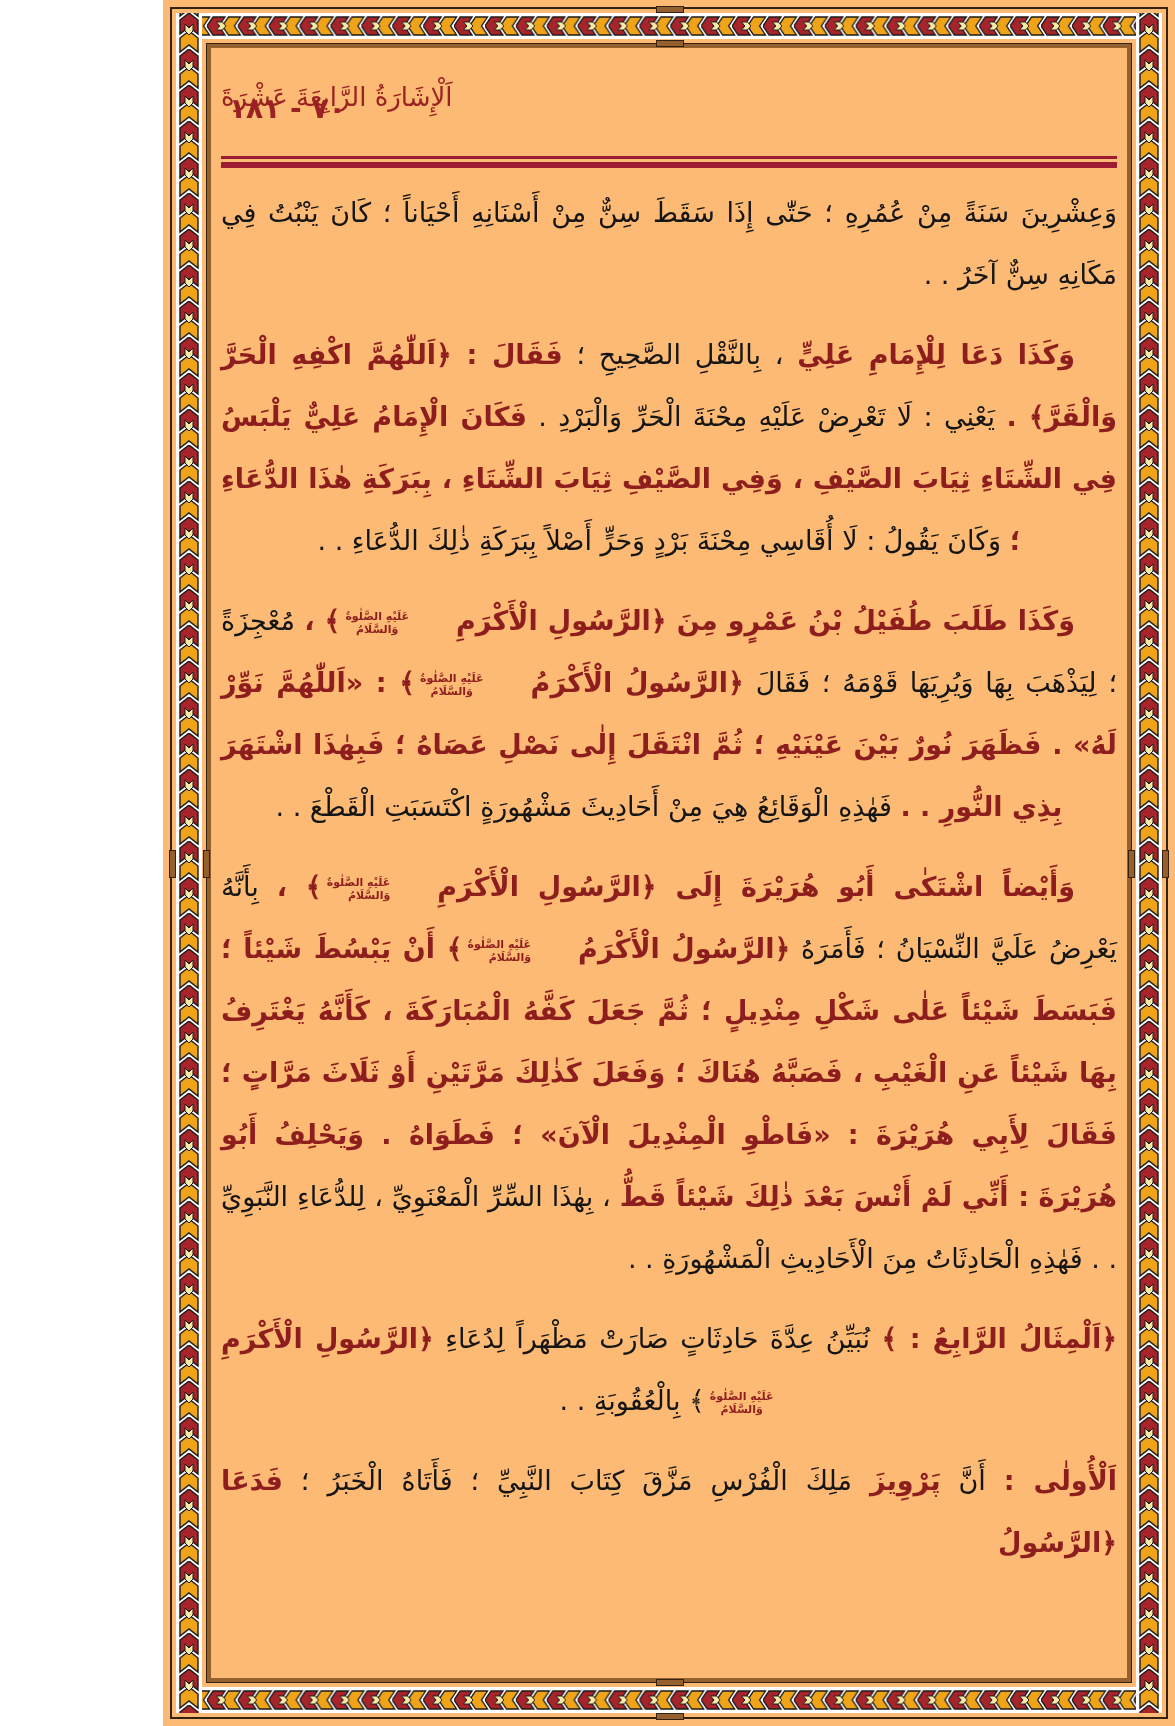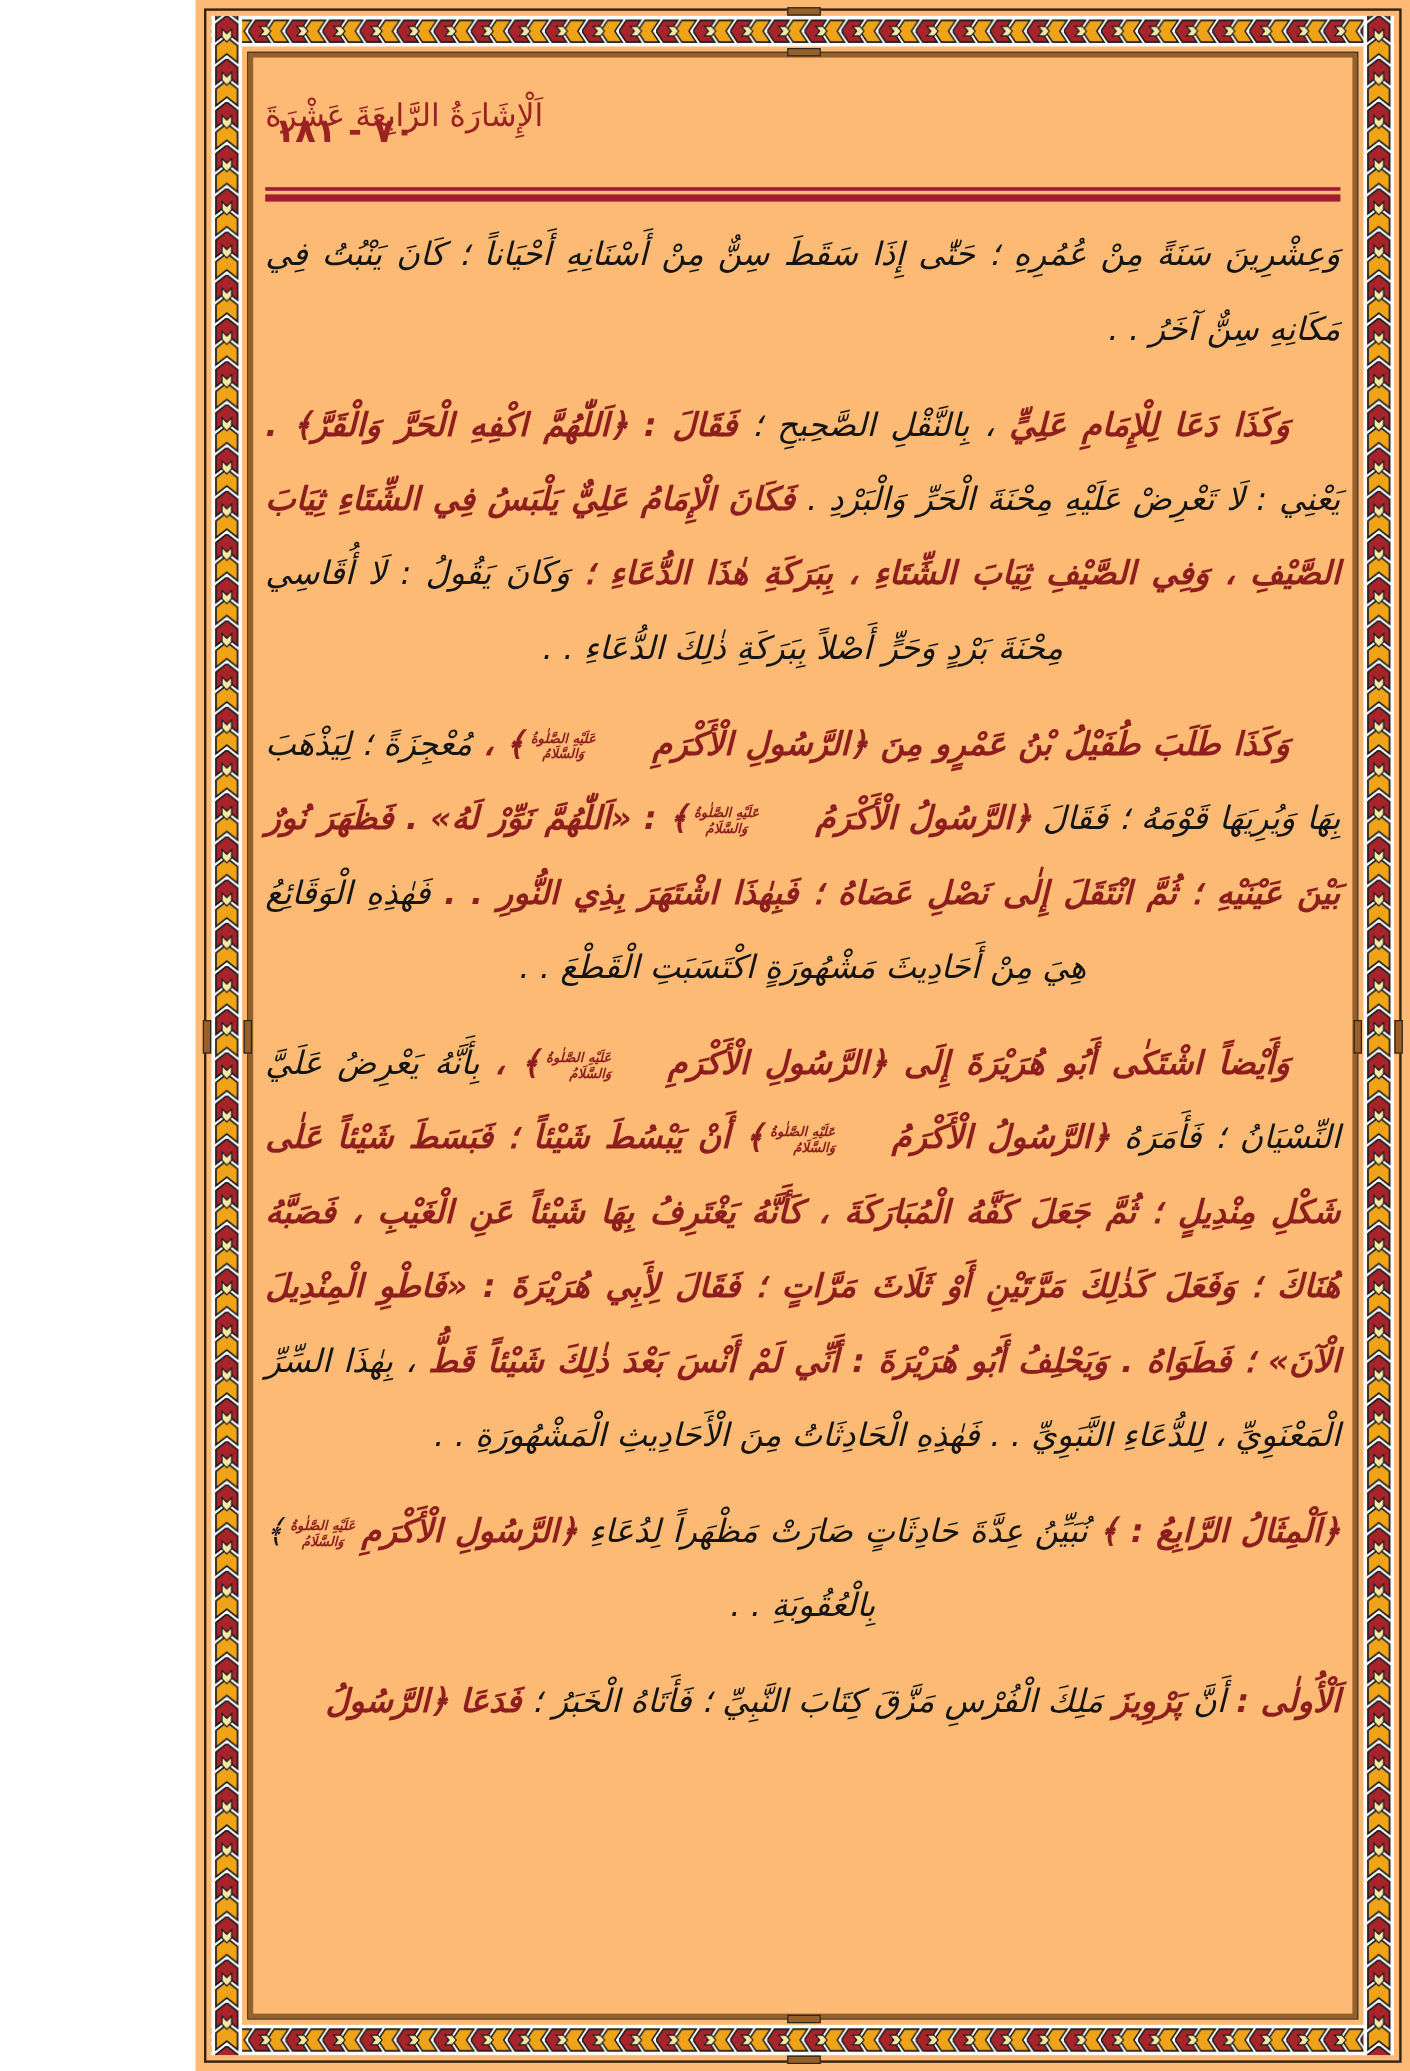--- a/index.html
+++ b/index.html
@@ -17,21 +17,21 @@
   .tab{position:absolute;background:#94612E;border:1px solid #33220f;}
   .tab-h{width:26px;height:5px;left:50%;margin-left:-13px;}
   .tab-v{height:26px;width:5px;top:50%;margin-top:-13px;}
   
   .content{position:absolute;top:52px;right:58px;left:58px;bottom:52px;}
   .header{position:relative;height:78px;margin-top:16px;}
   .page-number{position:absolute;left:8px;top:24px;color:#9B2222;font-weight:bold;font-size:28px;}
   .page-title{text-align:left;color:#9B2222;font-weight:normal;font-size:26px;padding-top:14px;}
   .double-rule{margin-top:10px;border-top:3px solid #9E1B31;border-bottom:6px solid #9E1B31;height:3px;}
   .body-text{margin-top:14px;font-size:27px;line-height:62px;color:#151515;
-             text-align:justify;font-style:italic;}
+             text-align:justify;}
   .body-text p{margin:0 0 18px 0;}
   .p-indent{text-indent:42px;}
   .last-center{text-align-last:center;}
   .run-red{color:#8E1E1E;font-weight:bold;}
   .run-black{color:#151515;}
   .sas{display:inline-block;vertical-align:middle;color:#8E1E1E;font-size:11px;
        line-height:13px;margin:0 5px;font-weight:bold;white-space:nowrap;}
   .sas span{display:block;}
 </style>
 </head>

